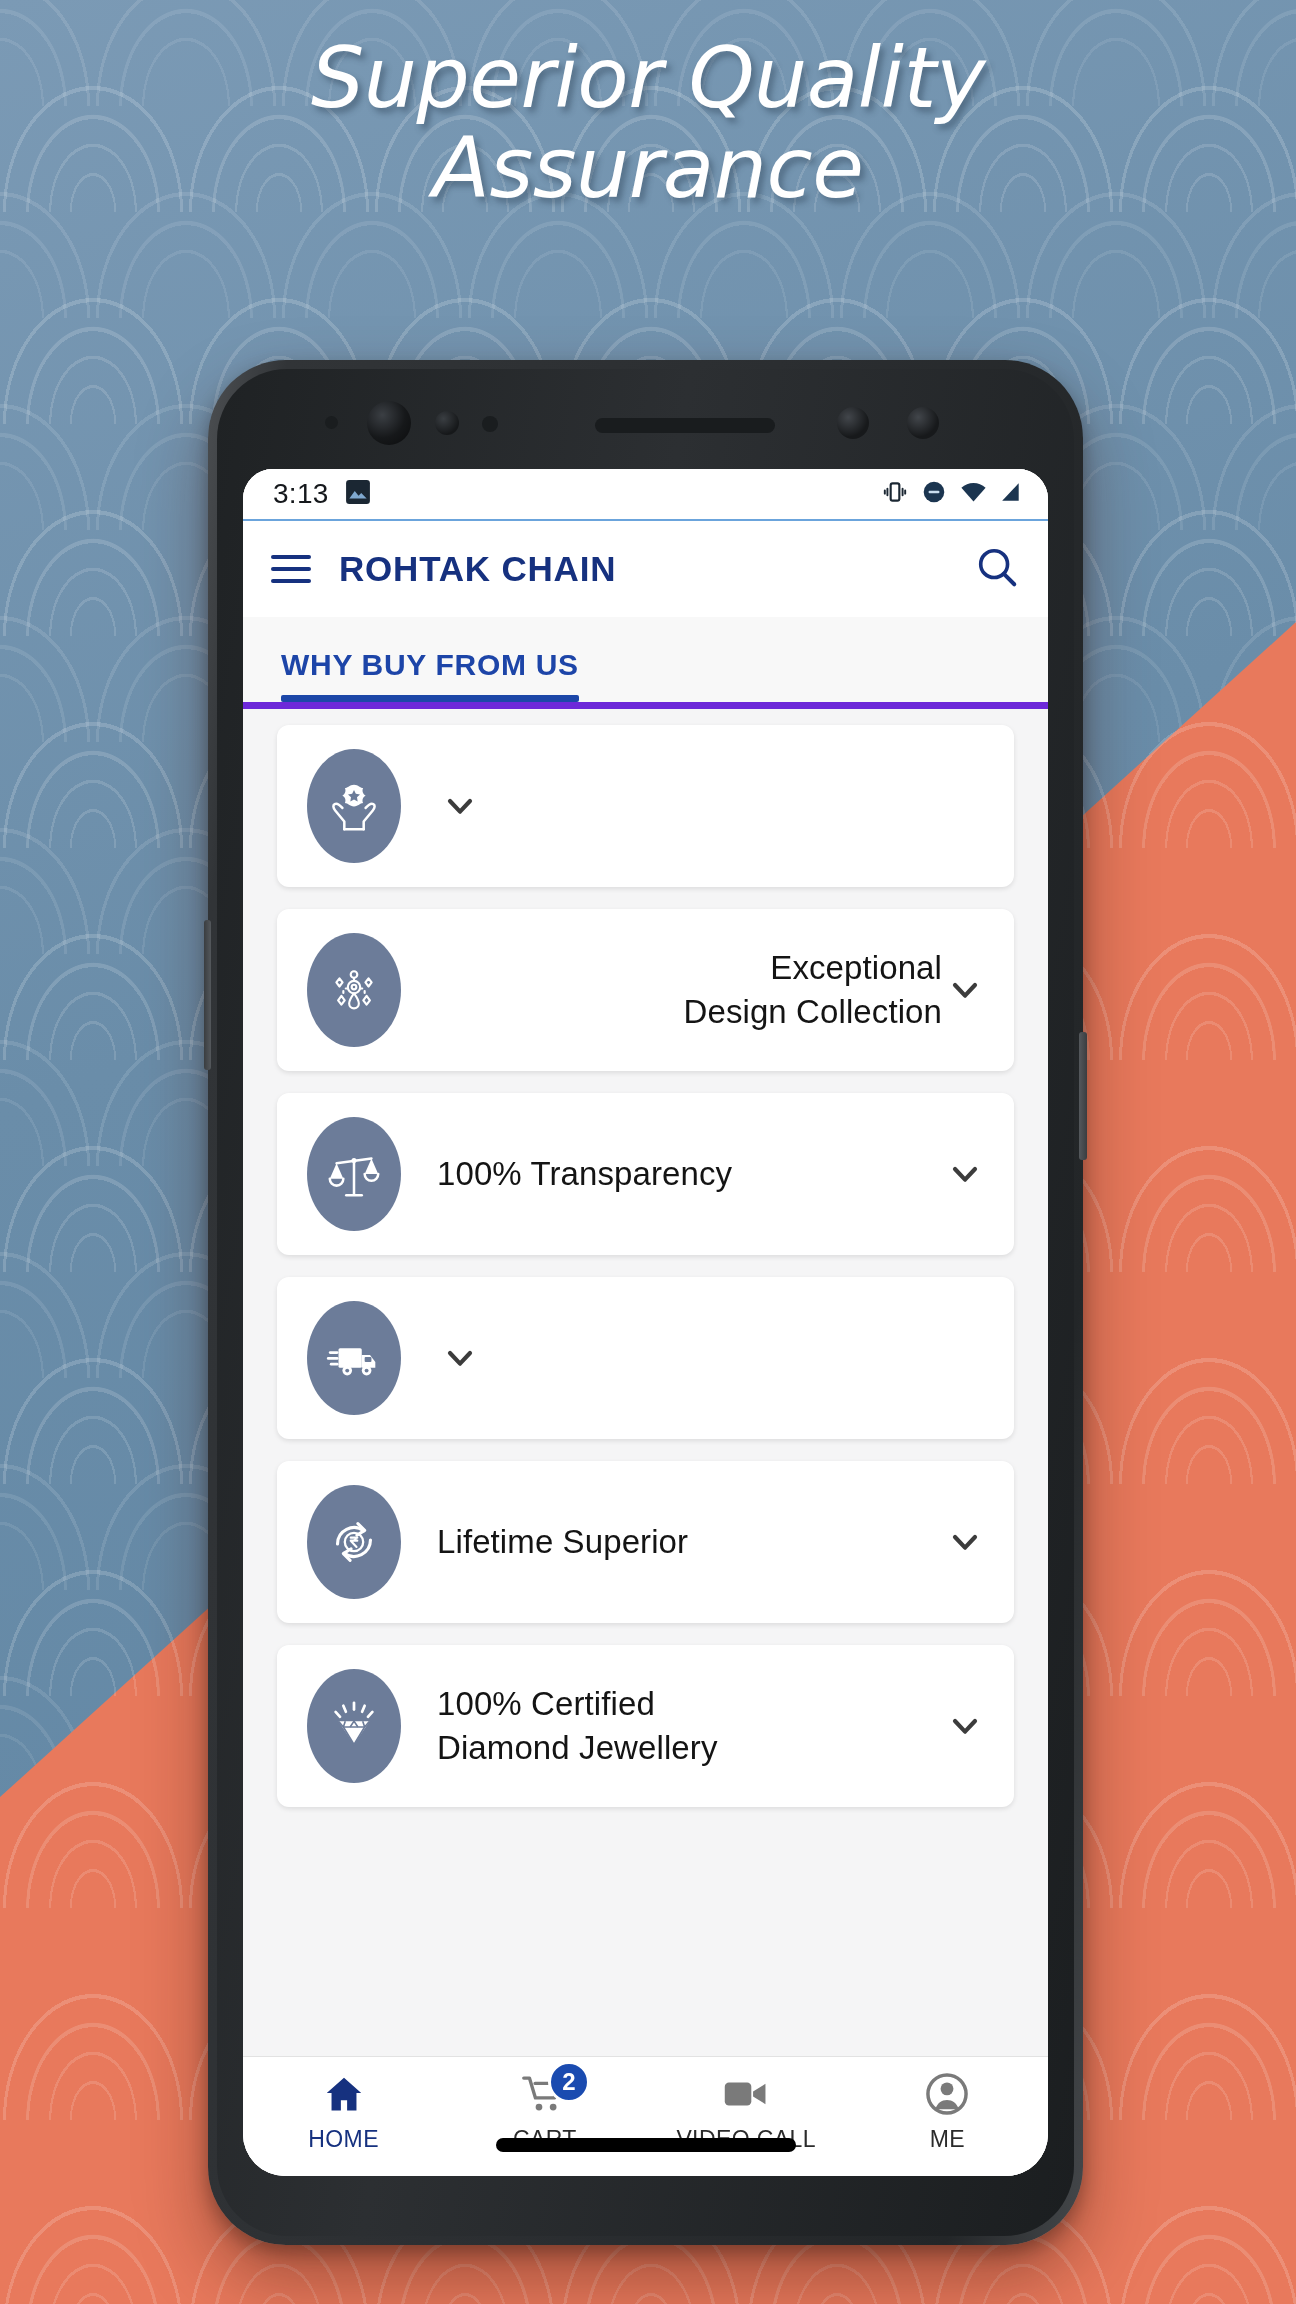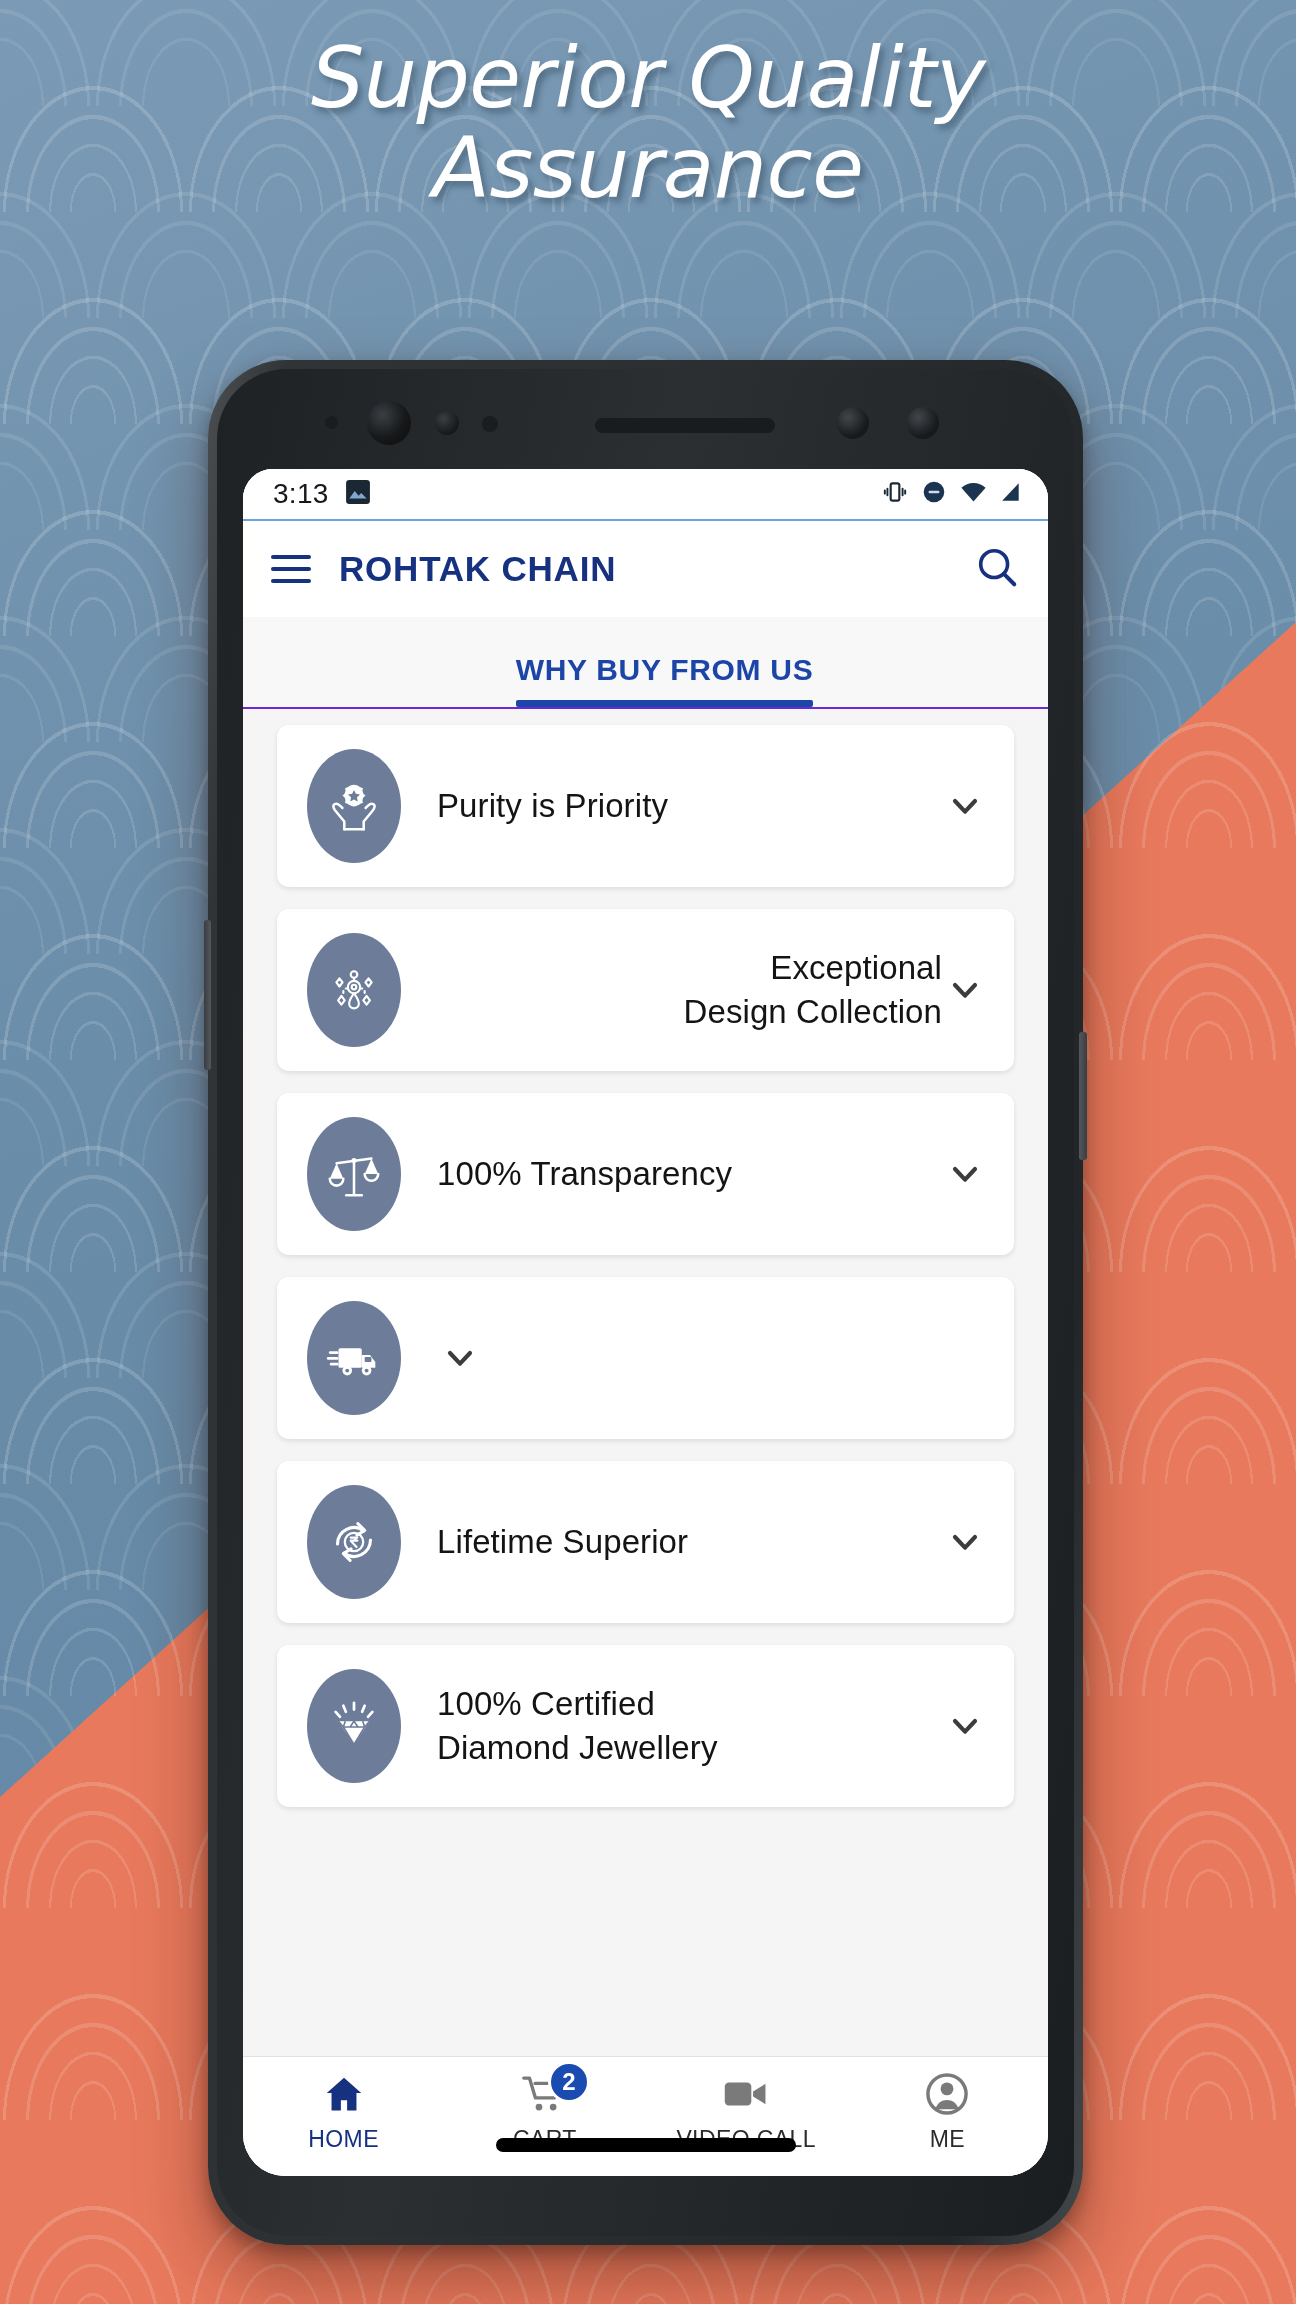--- a/index.html
+++ b/index.html
@@ -136,22 +136,21 @@
     margin-left:28px;
     font-size:35px; font-weight:700; color:#16317f;
     letter-spacing:.8px;
   }
   .appbar-spacer { flex:1; }
 
   .tabbar {
     flex:0 0 92px; height:92px;
     background:#f8f8f8;
     display:flex; align-items:flex-end;
-    border-bottom:2px solid #6d28d9;
-    justify-content:center;
+    border-bottom:7px solid #6d28d9;
   }
   .tab {
     position:relative;
     padding:0 0 20px 38px;
     font-size:30px; font-weight:700; letter-spacing:.7px;
     color:#1d45a8;
   }
   .tab::after {
     content:""; position:absolute; left:38px; right:0; bottom:0;
     height:7px; background:#1c47a8; border-radius:2px;
@@ -302,21 +301,20 @@
 
           <div class="card">
             <div class="card-icon">
               <svg viewBox="0 0 64 64" fill="none" stroke="#fff" stroke-width="2.6" stroke-linecap="round" stroke-linejoin="round">
                 <path d="M32 10c-4.6 0-6.2 3.4-9.4 3.4 1.4 2.9.2 6.3-2.6 7.8 2.8 1.5 4 4.9 2.6 7.8 3.2 0 4.8 3.4 9.4 3.4s6.2-3.4 9.4-3.4c-1.4-2.9-.2-6.3 2.6-7.8-2.8-1.5-4-4.9-2.6-7.8-3.2 0-4.8-3.4-9.4-3.4z" fill="#fff" stroke="none"></path>
                 <path d="M32 15.5l1.9 3.9 4.3.6-3.1 3 .7 4.3-3.8-2-3.8 2 .7-4.3-3.1-3 4.3-.6z" fill="#6c7c99" stroke="none"></path>
                 <path d="M20 34c-3-3.5-6-5-8-4s-1.6 4 .6 6.6L22 48v8M44 34c3-3.5 6-5 8-4s1.6 4-.6 6.6L42 48v8"></path>
                 <path d="M22 56h20"></path>
               </svg>
             </div>
-            <div class="card-label">Purity is Priority</div>
             <div class="chev">
               <svg width="40" height="40" viewBox="0 0 24 24">
                 <path d="M6 9l6 6.4L18 9" fill="none" stroke="#3c3c3c" stroke-width="2.5" stroke-linecap="round" stroke-linejoin="round"></path>
               </svg>
             </div>
           </div>
 
           <div class="card">
             <div class="card-icon">
               <svg viewBox="0 0 64 64" fill="none" stroke="#fff" stroke-width="2.2" stroke-linejoin="round">

